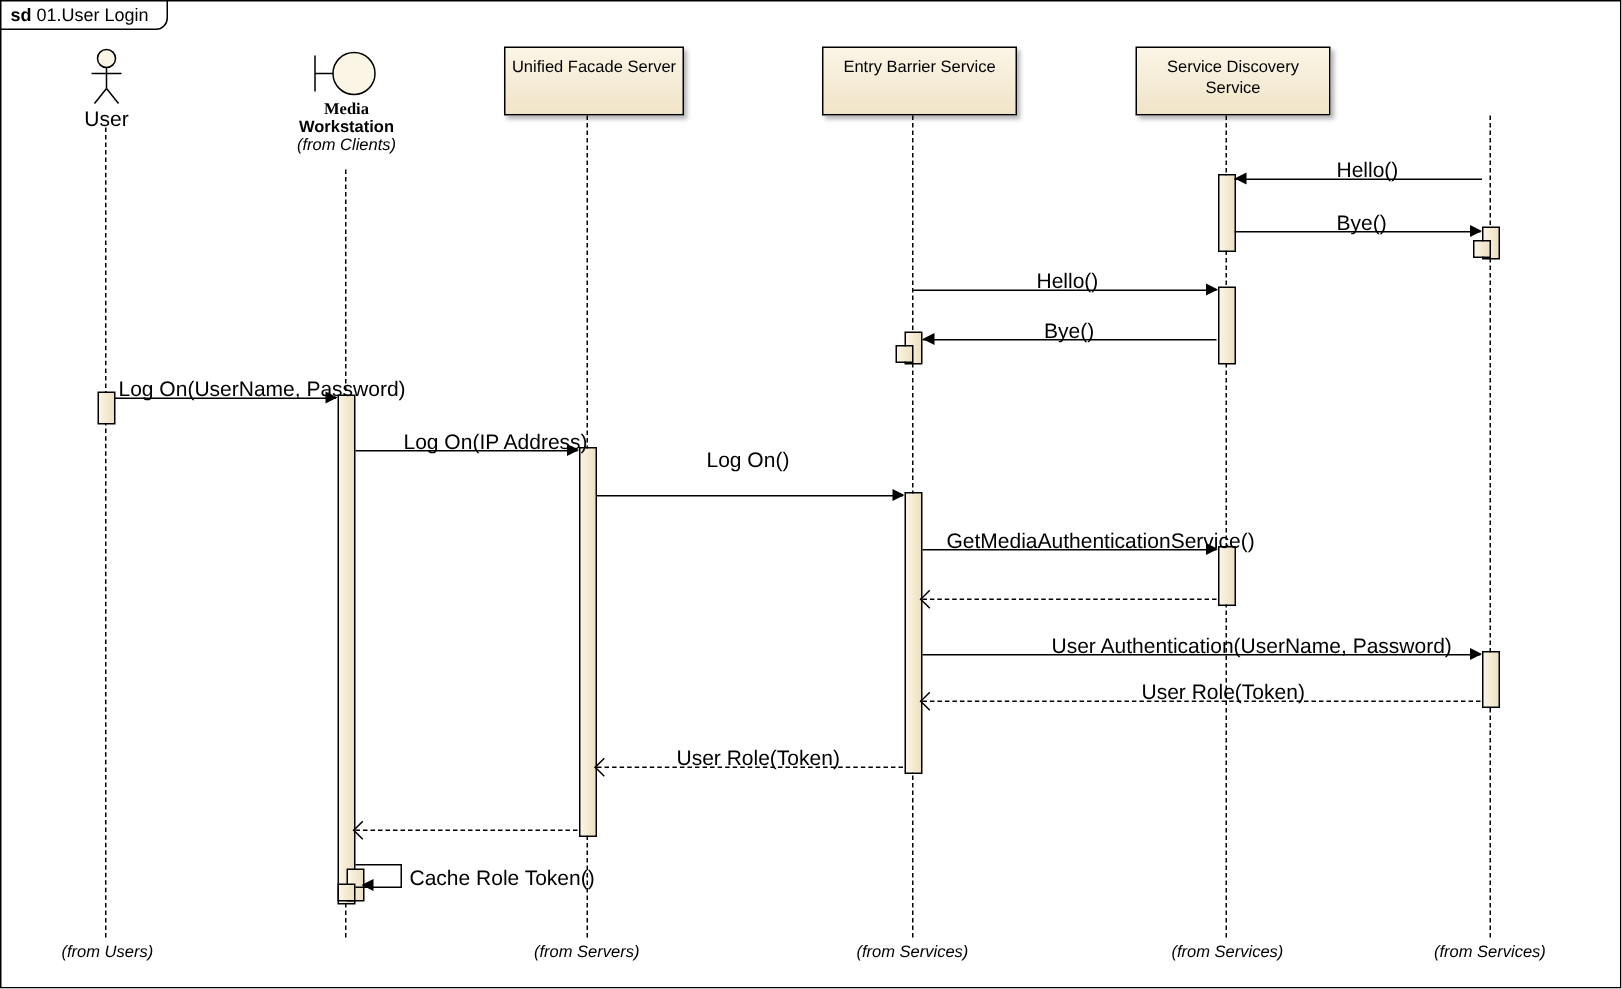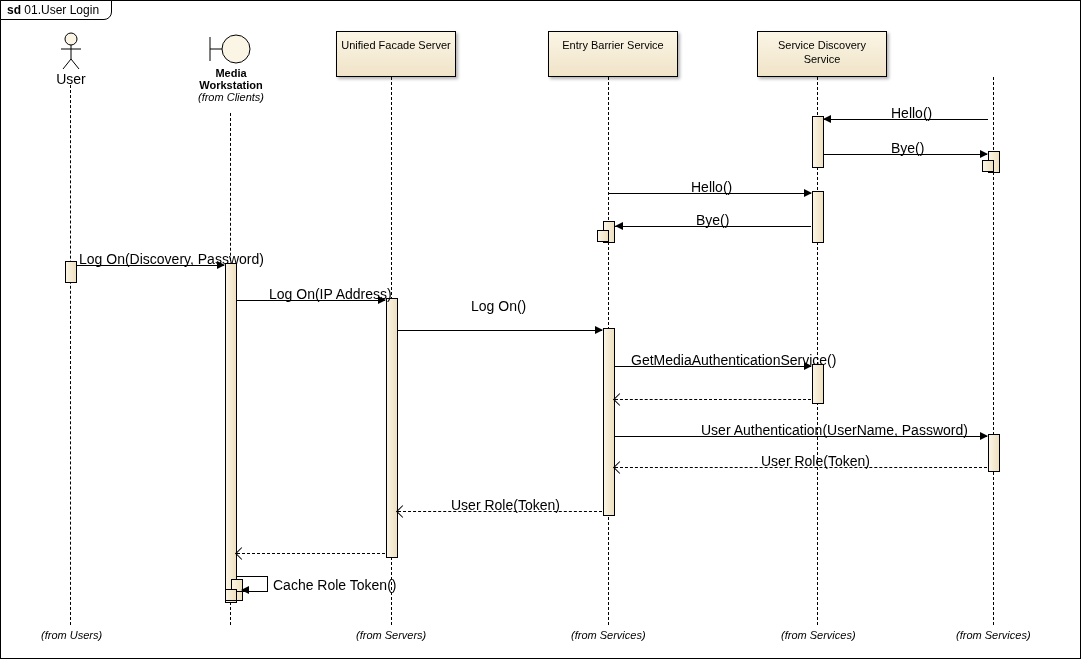--- a/index.html
+++ b/index.html
@@ -127,21 +127,21 @@
     </svg>
     <div>User</div>
   </div>
 
   <div class="boundary" style="left:190px; top:30px; width:80px;">
     <svg width="50" height="36" style="margin:0 auto; display:block;">
       <line x1="4" y1="6" x2="4" y2="30" stroke="#000"></line>
       <line x1="4" y1="18" x2="16" y2="18" stroke="#000"></line>
       <circle cx="30" cy="18" r="14" fill="#fbf5e6" stroke="#000"></circle>
     </svg>
-    <div style="font-weight:bold;">Media</div>
+    <div style="font-weight:bold;font-family:Liberation Serif, serif;">Media</div>
     <div style="font-weight:bold;">Workstation</div>
     <div style="font-style:italic;">(from Clients)</div>
   </div>
 
   <div class="lifeline-box" style="left:335px; top:30px; width:110px; height:32px;">
     <span>Unified Facade Server</span>
   </div>
 
   <div class="lifeline-box" style="left:547px; top:30px; width:120px; height:32px;">
     <span>Entry Barrier Service</span>
@@ -193,21 +193,21 @@
   <div class="msg-line" style="left:608px; top:192px; width:202px;"></div>
   <div class="arrow-right-solid" style="left:803px; top:188px;"></div>
   <div class="msg-label" style="left:690px; top:178px;">Hello()</div>
 
   <div class="msg-line" style="left:614px; top:225px; width:196px;"></div>
   <div class="arrow-left-solid" style="left:614px; top:221px;"></div>
   <div class="msg-label" style="left:695px; top:211px;">Bye()</div>
 
   <div class="msg-line" style="left:75px; top:264px; width:148px;"></div>
   <div class="arrow-right-solid" style="left:216px; top:260px;"></div>
-  <div class="msg-label" style="left:78px; top:250px;">Log On(Discovery, Password)</div>
+  <div class="msg-label" style="left:78px; top:250px;">Log On(UserName, Password)</div>
 
   <div class="msg-line" style="left:236px; top:299px; width:148px;"></div>
   <div class="arrow-right-solid" style="left:377px; top:295px;"></div>
   <div class="msg-label" style="left:268px; top:285px;">Log On(IP Address)</div>
 
   <div class="msg-line" style="left:397px; top:329px; width:204px;"></div>
   <div class="arrow-right-solid" style="left:594px; top:325px;"></div>
   <div class="msg-label" style="left:470px; top:297px;">Log On()</div>
 
   <div class="msg-line" style="left:614px; top:365px; width:196px;"></div>

